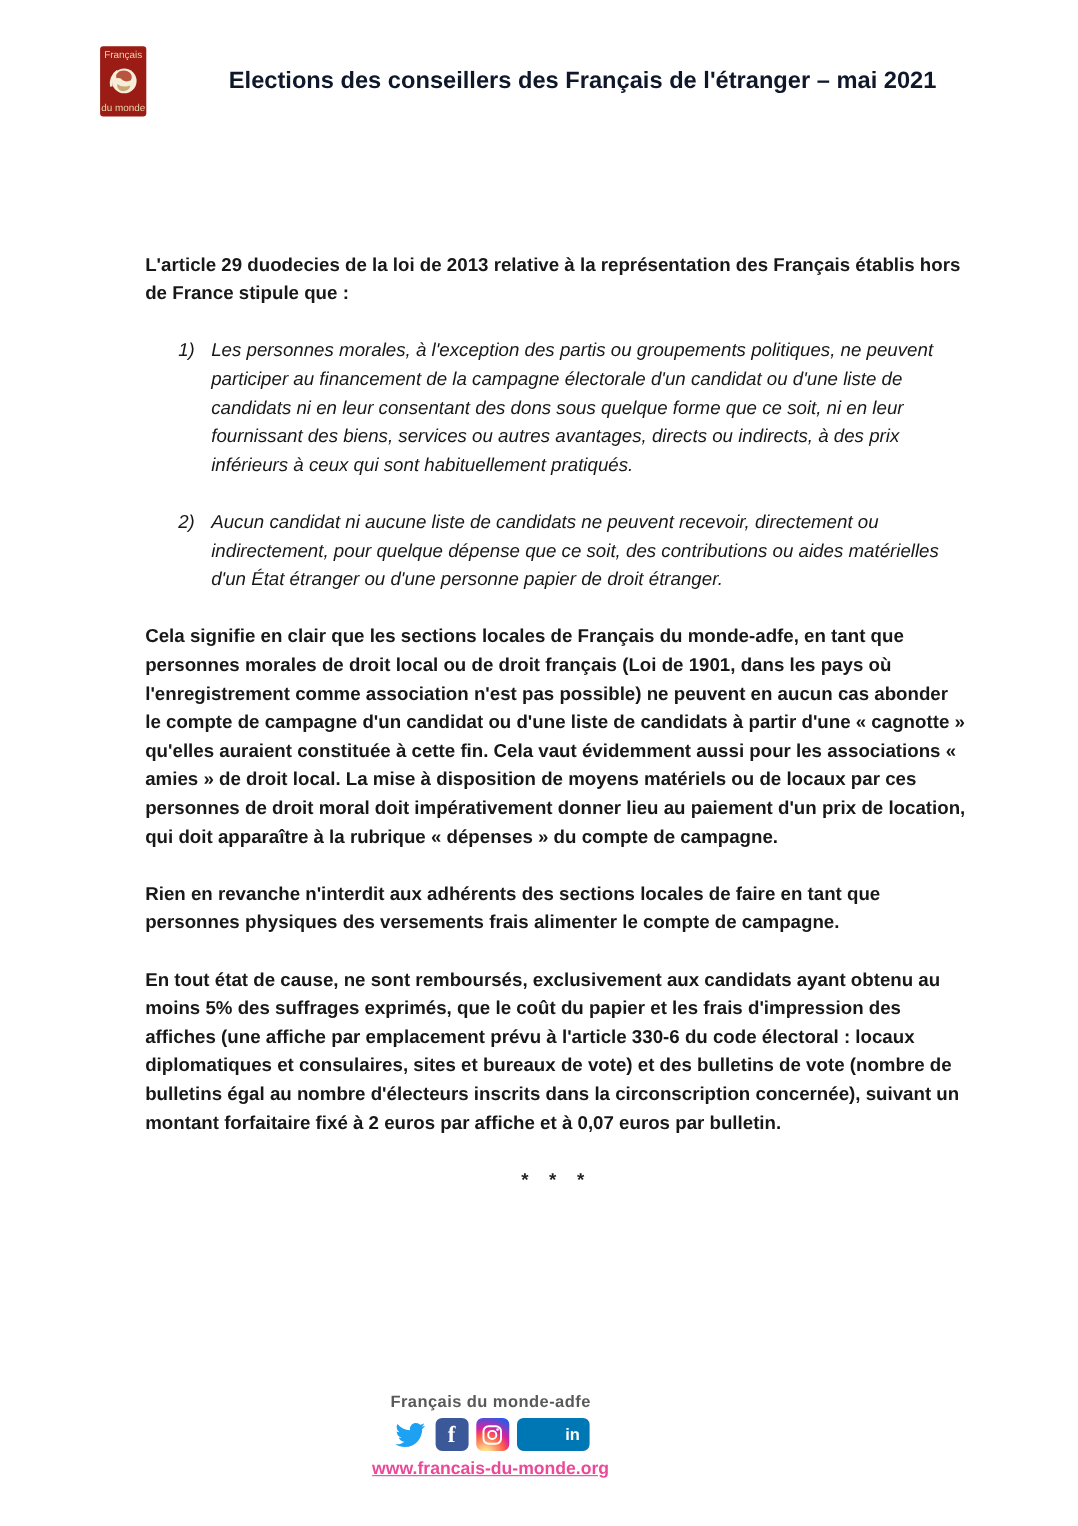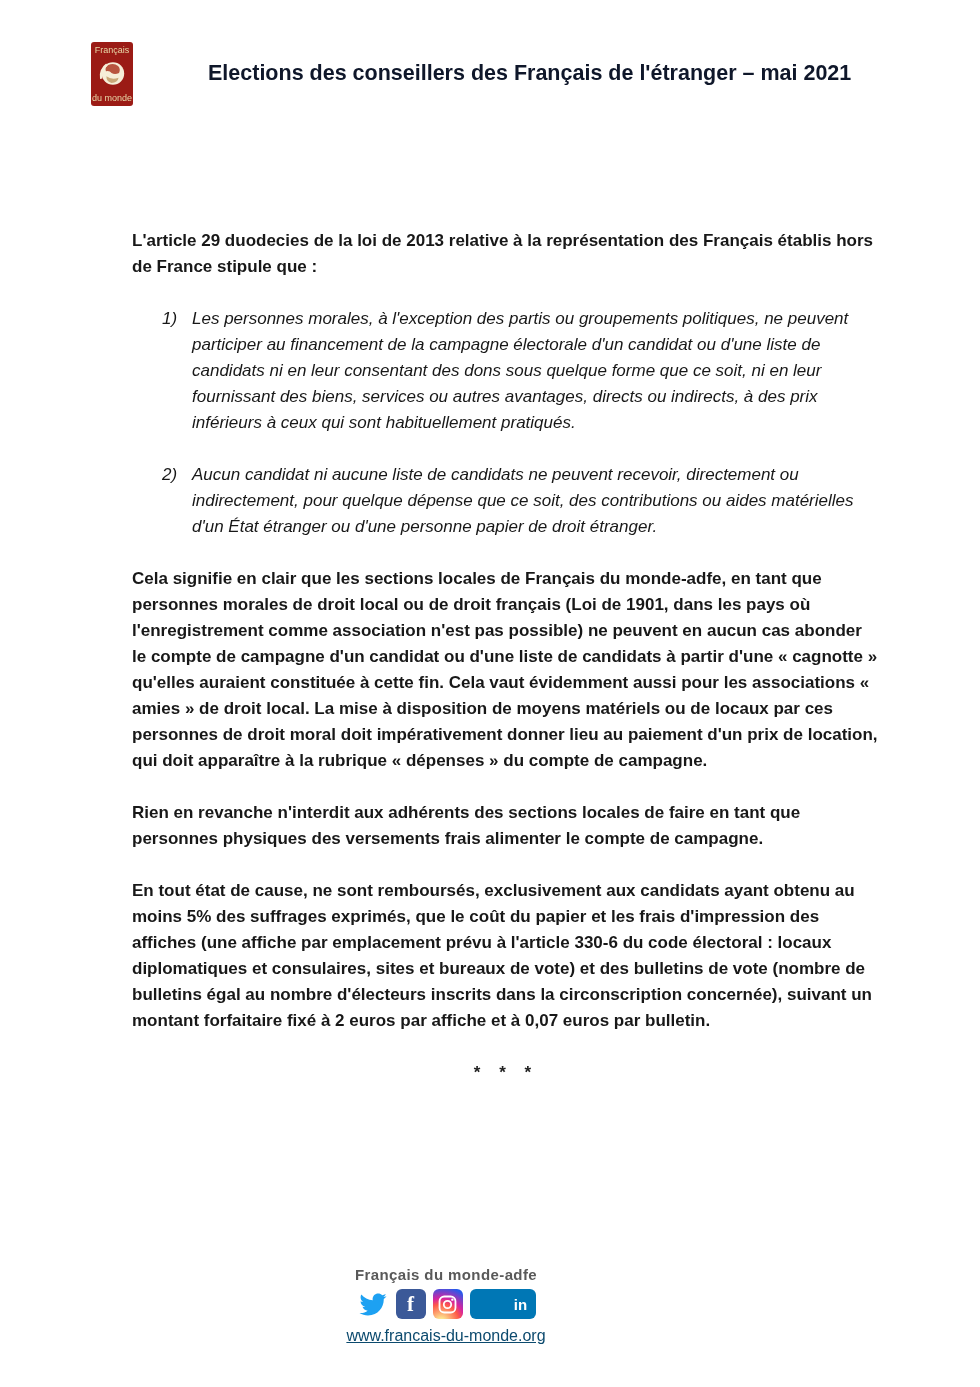--- a/index.html
+++ b/index.html
@@ -46,21 +46,21 @@
   .social{display:inline-flex;align-items:center;justify-content:center;cursor:pointer;}
   .tile{
     width:30px;height:30px;border-radius:6px;color:#ffffff;font-weight:bold;
     display:inline-flex;align-items:center;justify-content:center;
   }
   .facebook{background:#3b5998;font-size:21px;font-family:"Liberation Serif",serif;}
   .instagram{background:radial-gradient(circle at 28% 110%, #fdf497 0%, #fdf497 5%, #fd5949 45%, #d6249f 60%, #285aeb 90%);}
   .linkedin{background:#0077b5;font-size:15px;padding-left:36px;}
   .footer-url{
     display:inline-block;margin-top:7px;font-size:16px;
-    color:#0c4a6e;text-decoration:underline;cursor:pointer;
+    color:#ec4899;text-decoration:underline;cursor:pointer;font-weight:bold;
   }
 </style>
 </head>
 <body>
 
 <div class="page">
 
   <div class="logo">
     <div class="logo-text">Français</div>
     <svg class="logo-globe" viewBox="0 0 32 32">

